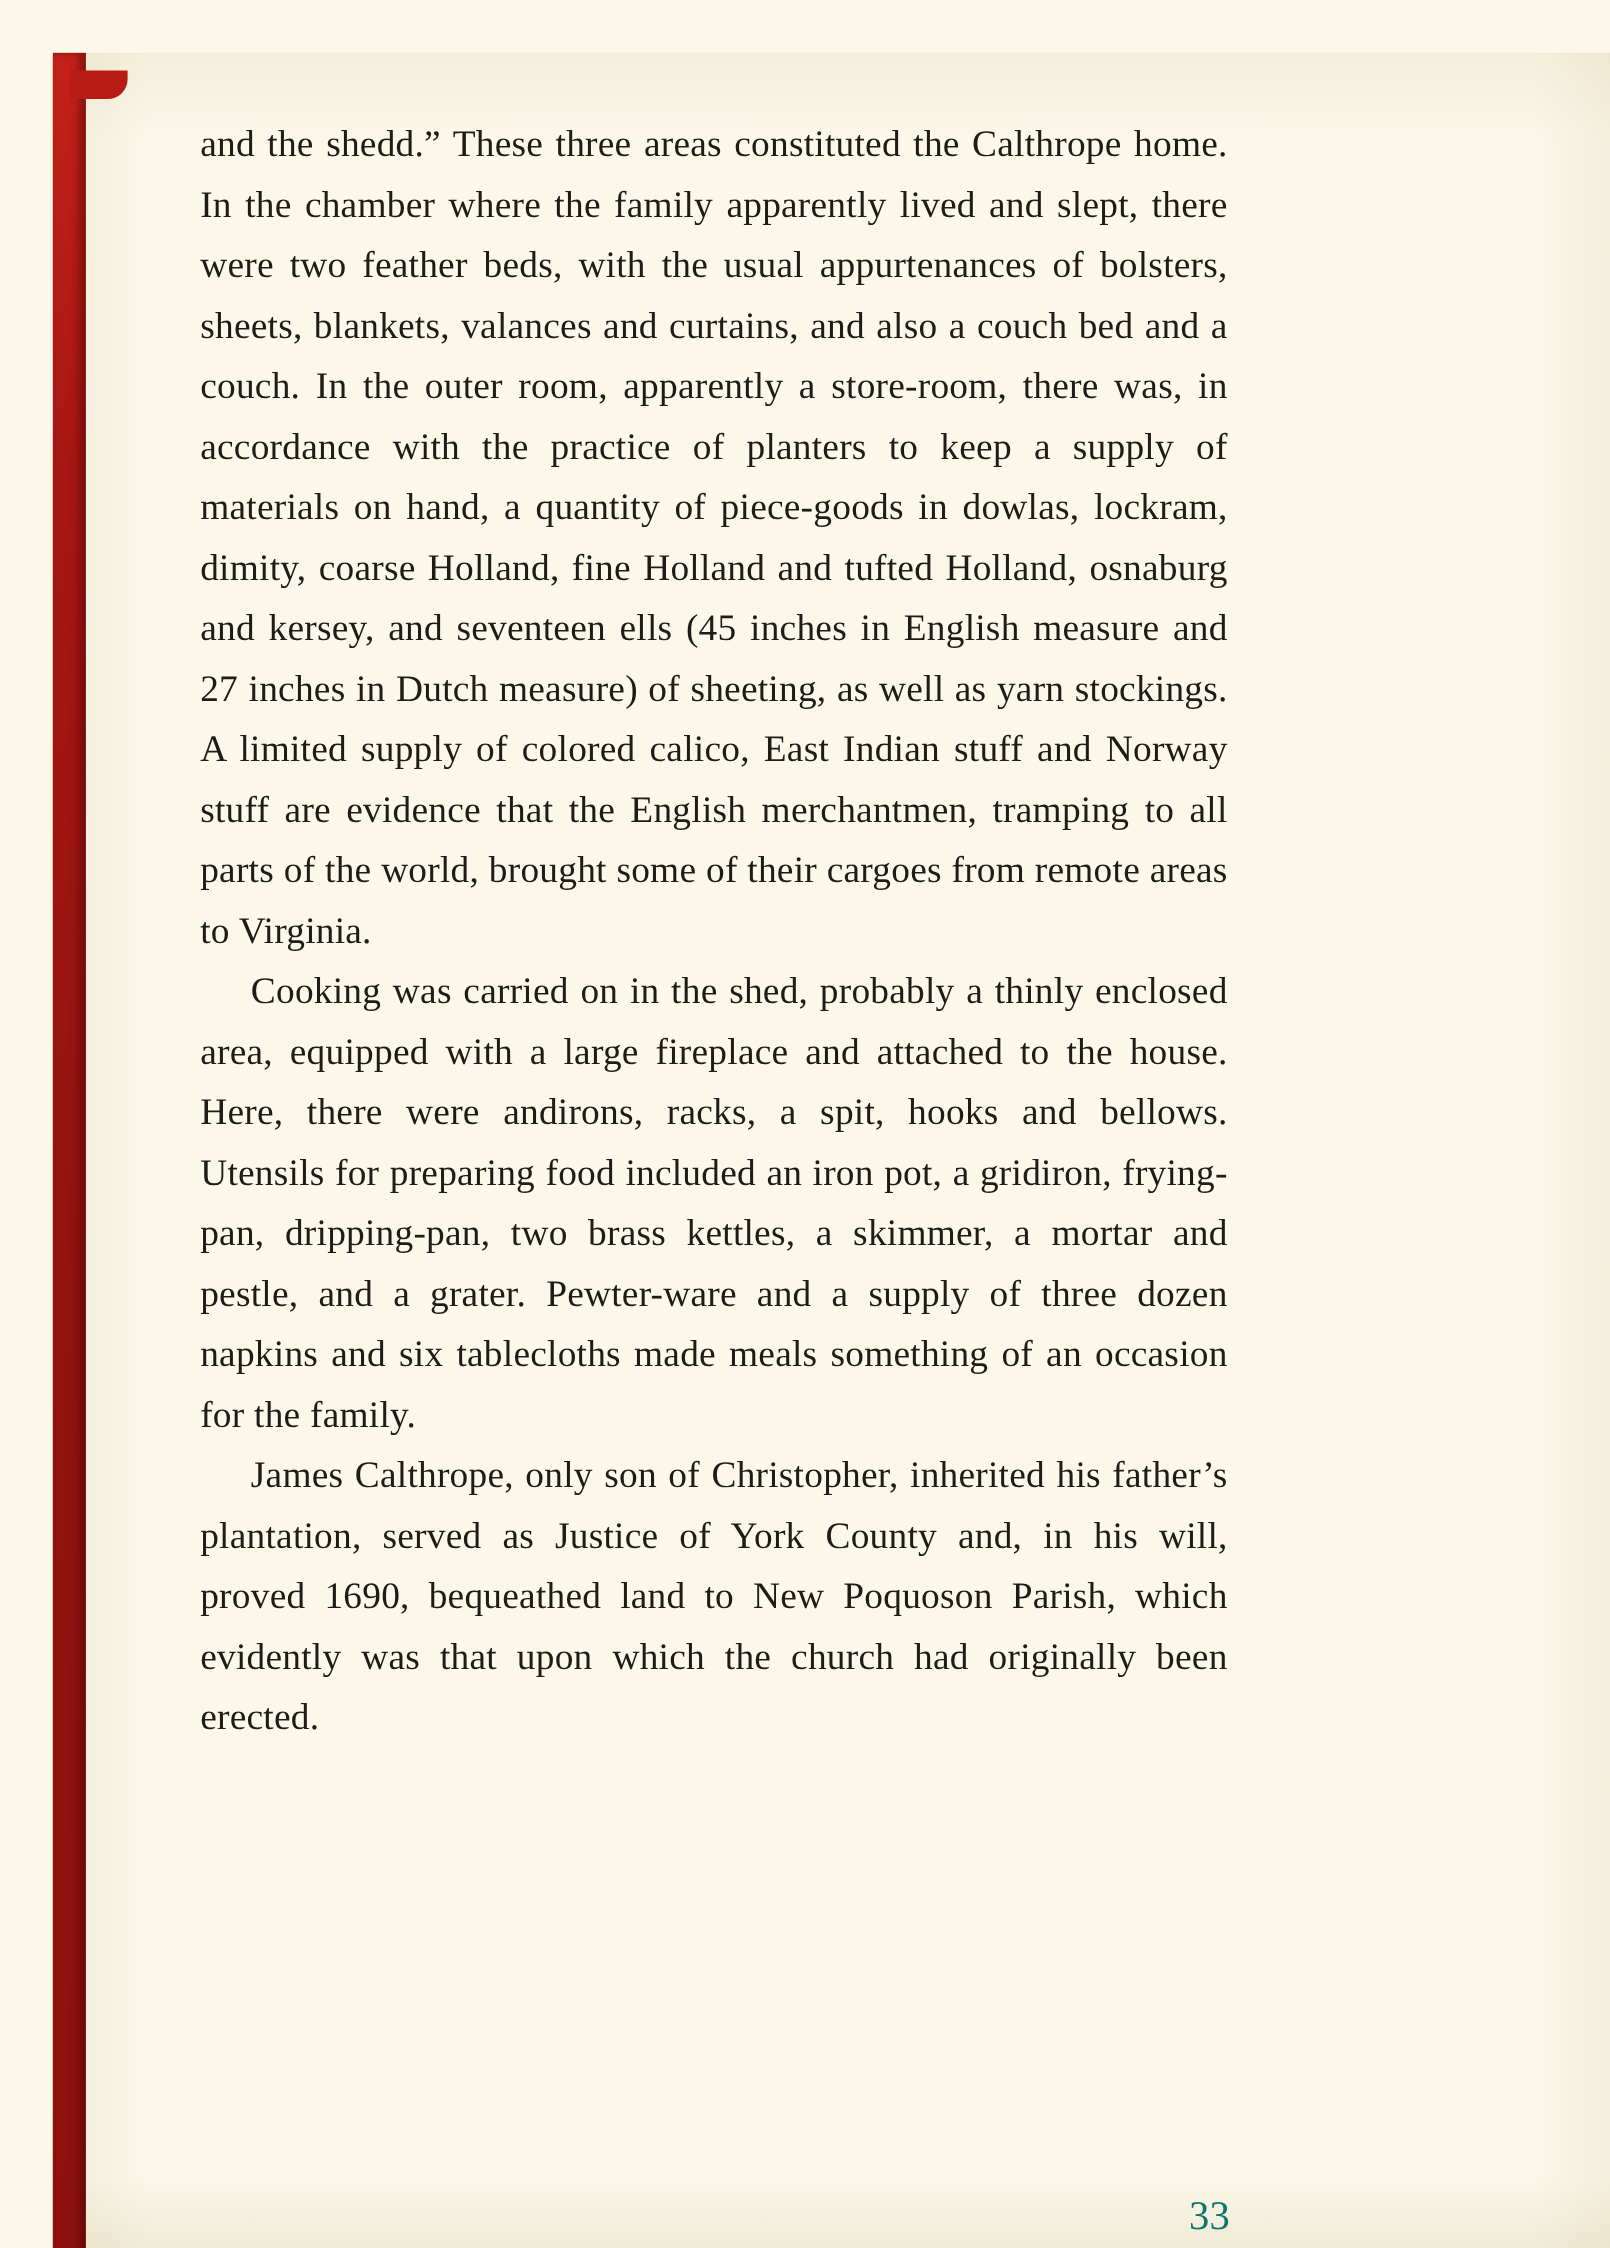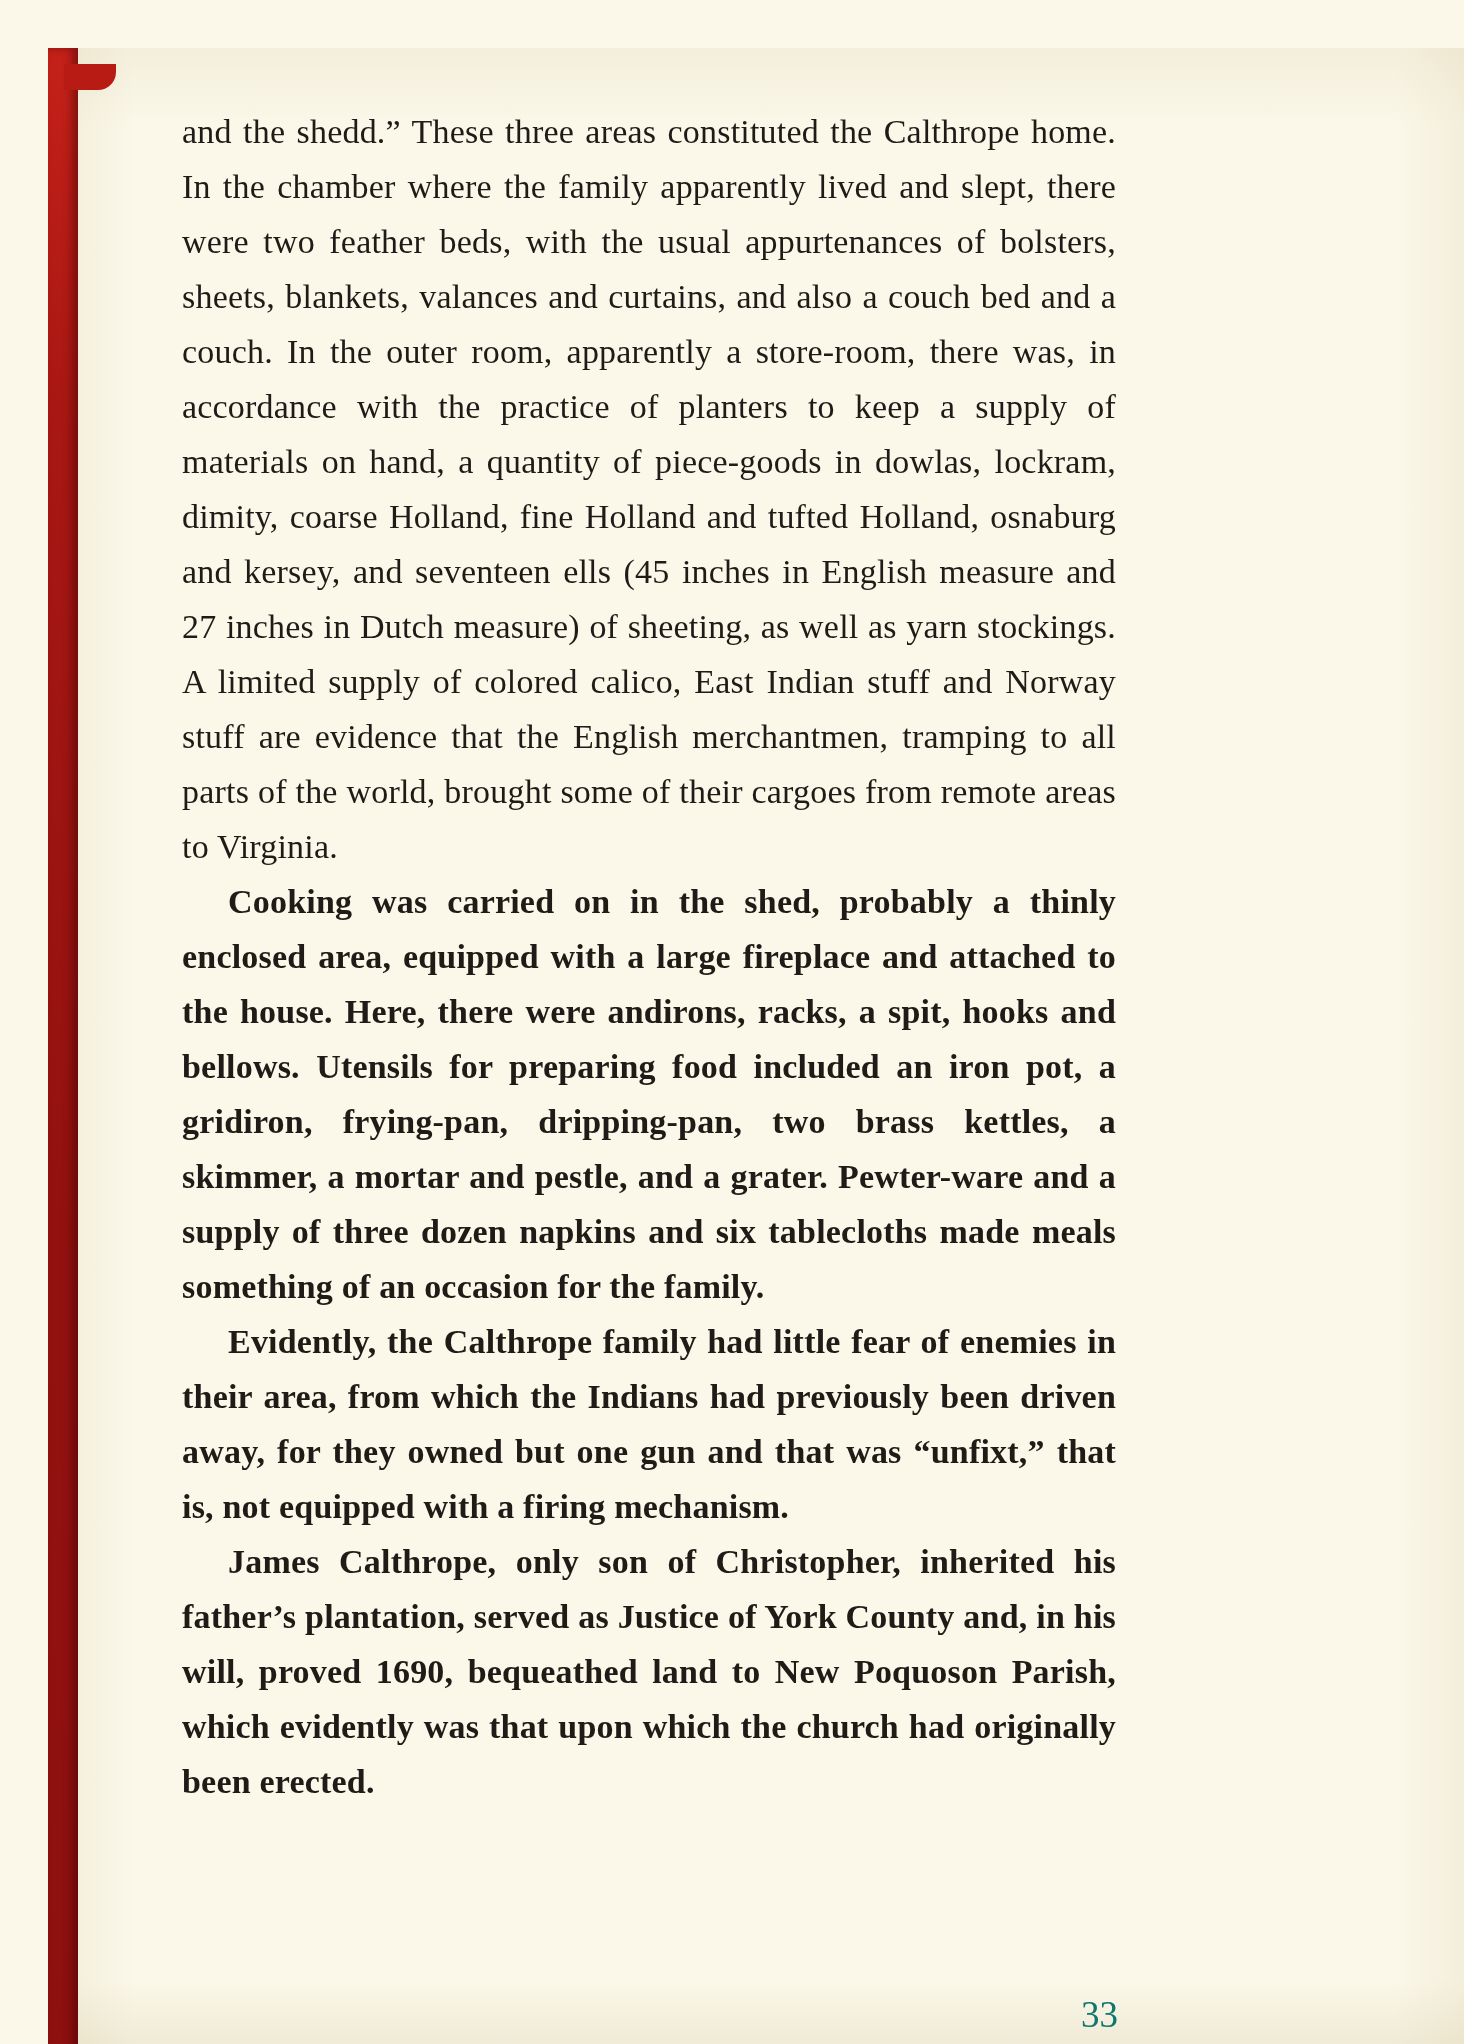--- a/index.html
+++ b/index.html
@@ -70,21 +70,20 @@
     line-height: 55px;
     text-align: justify;
     letter-spacing: 0.2px;
   }
   .text-block p.para {
     margin: 0;
     text-indent: 0;
   }
   .text-block p.para.indent {
     text-indent: 46px;
-    font-weight: bold;
   }
   .page-number {
     position: absolute;
     left: 980px;
     top: 1942px;
     width: 90px;
     text-align: right;
     font-size: 37px;
     line-height: 50px;
     color: #0f766e;
@@ -98,17 +97,16 @@
 <div class="binding-edge">
   <div class="binding-edge-corner"></div>
 </div>
 
 <div class="scan-edge-bottom"></div>
 <div class="scan-artifact-dot"></div>
 
 <div class="text-block">
     <p class="para">and the shedd.” These three areas constituted the Calthrope home. In the chamber where the family apparently lived and slept, there were two feather beds, with the usual appurtenances of bolsters, sheets, blankets, valances and curtains, and also a couch bed and a couch. In the outer room, apparently a store-room, there was, in accordance with the practice of planters to keep a supply of materials on hand, a quantity of piece-goods in dowlas, lockram, dimity, coarse Holland, fine Holland and tufted Holland, osnaburg and kersey, and seventeen ells (45 inches in English measure and 27 inches in Dutch measure) of sheeting, as well as yarn stockings. A limited supply of colored calico, East Indian stuff and Norway stuff are evidence that the English merchantmen, tramping to all parts of the world, brought some of their cargoes from remote areas to Virginia.</p>
     <p class="para indent">Cooking was carried on in the shed, probably a thinly enclosed area, equipped with a large fireplace and attached to the house. Here, there were andirons, racks, a spit, hooks and bellows. Utensils for preparing food included an iron pot, a gridiron, frying-pan, dripping-pan, two brass kettles, a skimmer, a mortar and pestle, and a grater. Pewter-ware and a supply of three dozen napkins and six tablecloths made meals something of an occasion for the family.</p>
-    <p class="para indent">Evidently, the Calthrope family had little fear of enemies in their area, from which the Indians had previously been driven away, for they owned but one gun and that was “unfixt,” that is, not equipped with a firing mechanism.</p>
     <p class="para indent">James Calthrope, only son of Christopher, inherited his father’s plantation, served as Justice of York County and, in his will, proved 1690, bequeathed land to New Poquoson Parish, which evidently was that upon which the church had originally been erected.</p>
   </div>
 
 <div class="page-number">33</div>
 
 </body></html>

